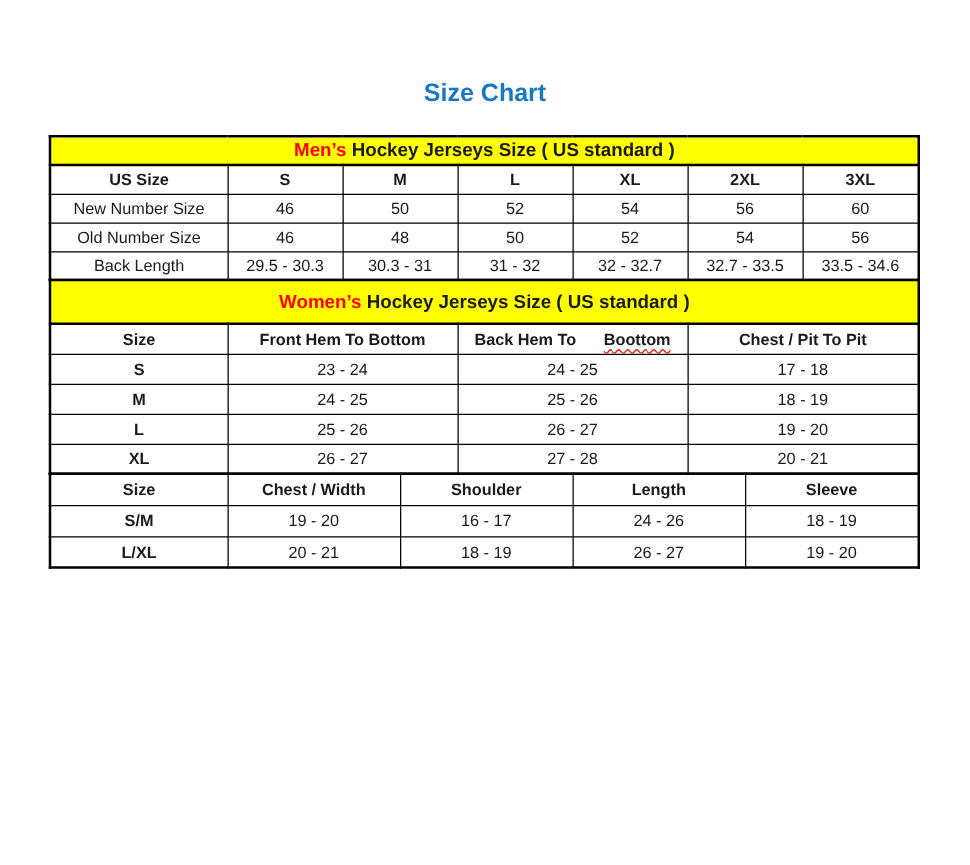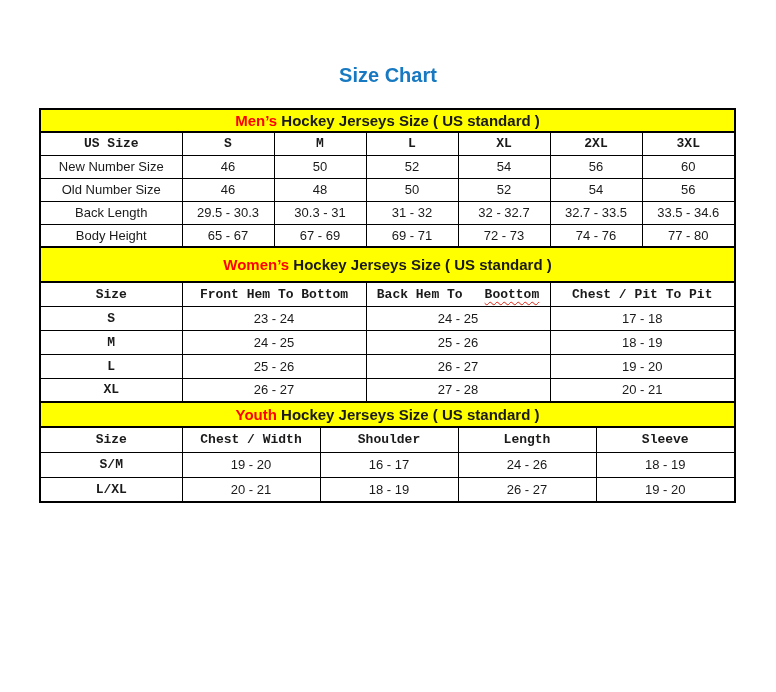--- a/index.html
+++ b/index.html
@@ -41,21 +41,21 @@
     white-space: nowrap;
   }
   tr.band-row td {
     background: #ffff00;
     border: 2px solid #000;
     height: 35px;
     font-size: 15px;
     font-weight: bold;
   }
   .band-red { color: #ff0000; }
-  th, .bold { font-weight: bold; font-family: Liberation Mono, monospace; }
+  th, .bold { font-weight: bold; }
   table.mens td, table.mens th { height: 23px; margin-left: 48px; }
   table.youth tr.band-row td { height: 25px; }
   table.youth td, table.youth th { height: 25px; }
   .wavy {
     text-decoration-line: underline;
     text-decoration-style: wavy;
     text-decoration-color: #dd2211;
     text-decoration-thickness: 1px;
     text-underline-offset: 3px;
     margin-left: 22px;
@@ -111,29 +111,20 @@
     </tr>
     <tr>
       <td>Back Length</td>
       <td>29.5 - 30.3</td>
       <td>30.3 - 31</td>
       <td>31 - 32</td>
       <td>32 - 32.7</td>
       <td>32.7 - 33.5</td>
       <td>33.5 - 34.6</td>
     </tr>
-    <tr>
-      <td>Body Height</td>
-      <td>65 - 67</td>
-      <td>67 - 69</td>
-      <td>69 - 71</td>
-      <td>72 - 73</td>
-      <td>74 - 76</td>
-      <td>77 - 80</td>
-    </tr>
   </tbody>
     </table>
 
   <table class="size-table womens">
     <colgroup>
       <col style="width:142px">
         <col style="width:184px">
         <col style="width:184px">
         <col style="width:185px">
     </colgroup>
@@ -176,23 +167,20 @@
 
   <table class="size-table youth">
     <colgroup>
       <col style="width:142px">
         <col style="width:138px">
         <col style="width:138px">
         <col style="width:138px">
         <col style="width:139px">
     </colgroup>
     <tbody>
-        <tr class="band-row">
-      <td colspan="5"><span class="band-red">Youth</span><span> Hockey Jerseys Size ( US standard )</span></td>
-    </tr>
     <tr>
       <th>Size</th>
       <th>Chest / Width</th>
       <th>Shoulder</th>
       <th>Length</th>
       <th>Sleeve</th>
     </tr>
     <tr>
       <td class="bold">S/M</td>
       <td>19 - 20</td>

